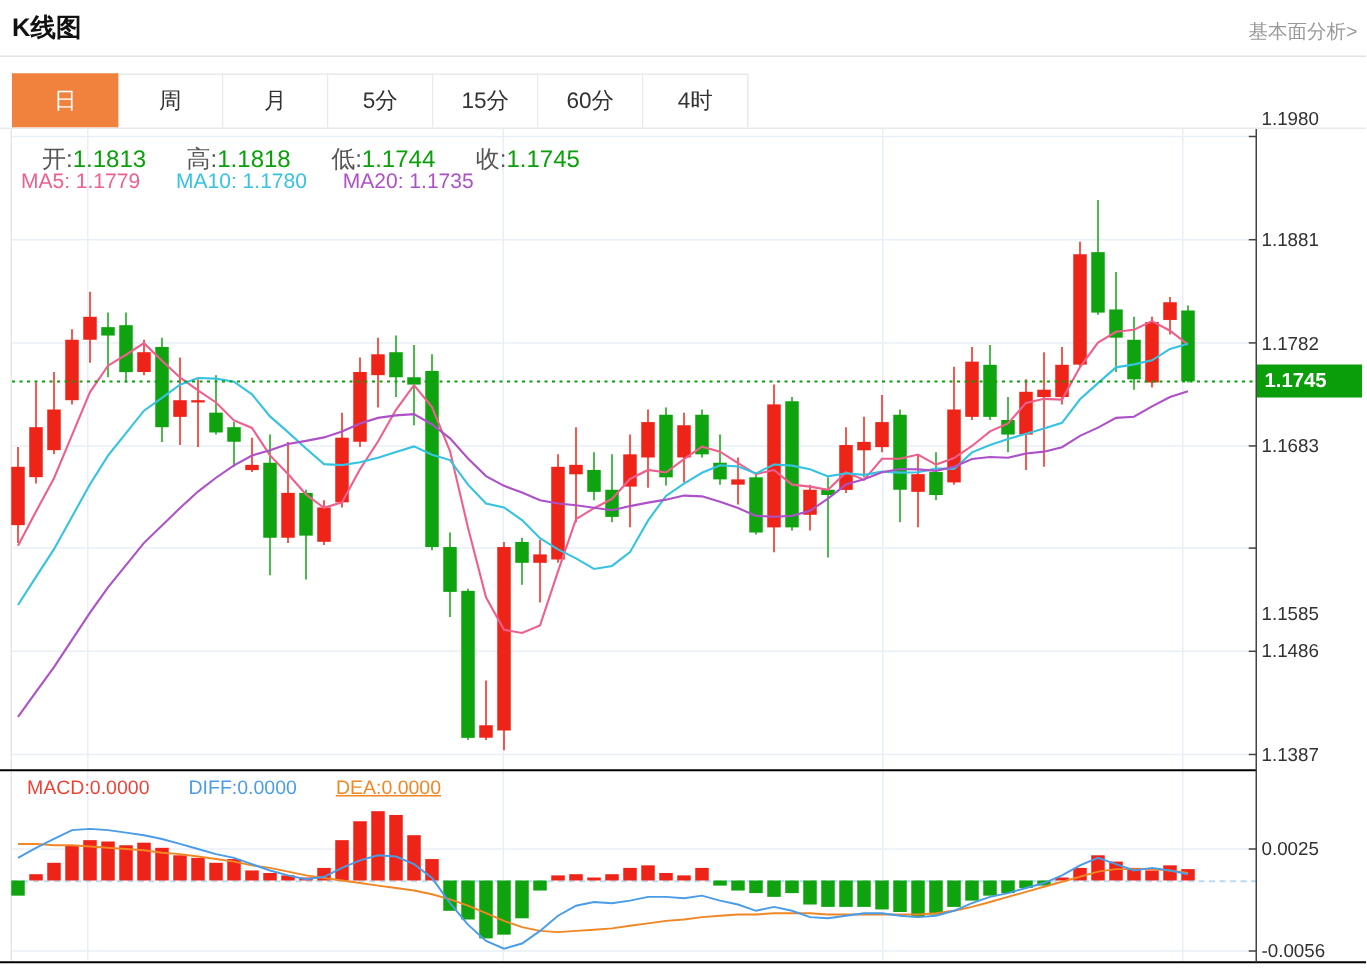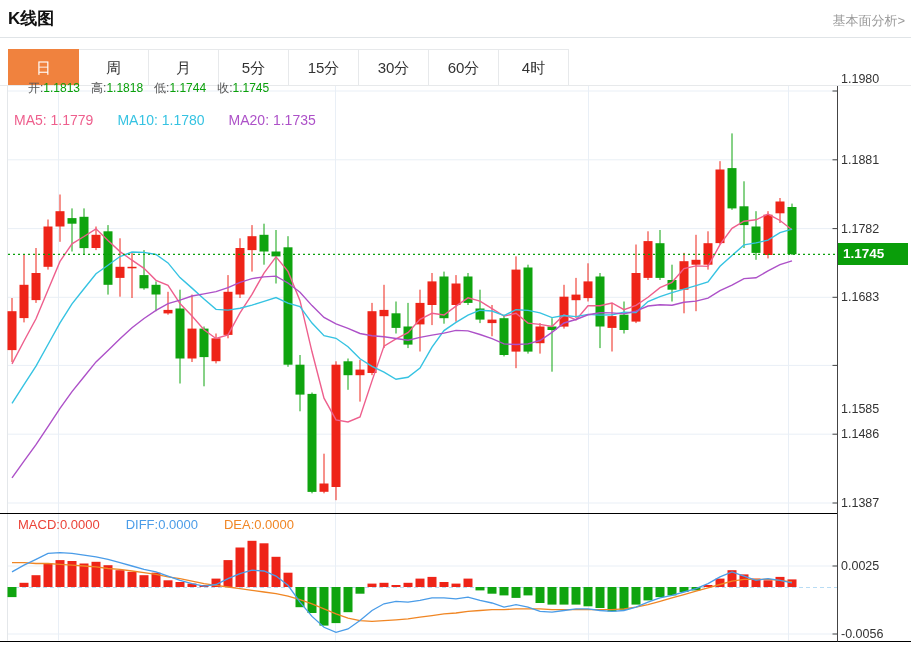--- a/index.html
+++ b/index.html
@@ -7,21 +7,21 @@
           font-family:"Liberation Sans",sans-serif;}
   .page-title{position:absolute;left:8px;top:7px;font-size:17px;font-weight:bold;color:#111;}
   .header-link{position:absolute;right:6px;top:12px;font-size:13px;color:#999;text-decoration:none;cursor:pointer;}
   .title-divider{position:absolute;left:0;top:37px;width:911px;height:1px;background:#e0e4e7;}
   .tabbar{position:absolute;left:8px;top:49px;display:flex;}
   .tab{width:69px;height:35px;line-height:35px;text-align:center;font-size:15px;color:#333;
        background:#fff;border-top:1px solid #e7e9eb;border-right:1px solid #e7e9eb;cursor:pointer;box-sizing:content-box;}
   .tab:first-child{border-left:1px solid #e7e9eb;}
   .tab.active{background:#f0823e;color:#fff;border-color:#f0823e;}
   .tabbar-bottom{position:absolute;left:0;top:85px;width:911px;height:1px;background:#e7e9eb;}
-  .ohlc-row{position:absolute;left:28px;top:80px;display:flex;gap:11px;font-size:12px;}
+  .ohlc-row{position:absolute;left:28px;top:96px;display:flex;gap:27px;font-size:16px;}
   .ohlc-item{white-space:nowrap;}
   .ohlc-item .lbl{color:#555;}
   .ohlc-item .val{color:#0aa00a;}
   .ma-row{position:absolute;left:14px;top:112px;display:flex;gap:24px;font-size:14px;}
   .macd-row{position:absolute;left:18px;top:517px;display:flex;gap:26px;font-size:13px;text-align:center;}
   .chart-svg{position:absolute;left:0;top:0;}
   .axis-label{position:absolute;left:841px;width:68px;height:16px;line-height:16px;
               font-size:12.5px;color:#333;}
   .price-tag{position:absolute;left:838px;width:70px;height:22px;background:#0a9e0a;color:#fff;
              font-size:13.5px;font-weight:bold;line-height:22px;padding-left:5px;box-sizing:border-box;}
@@ -34,21 +34,20 @@
   <div class="page-title">K线图</div>
   <a class="header-link">基本面分析&gt;</a>
   <div class="title-divider"></div>
 
   <div class="tabbar">
     <div class="tab active">日</div>
     <div class="tab">周</div>
     <div class="tab">月</div>
     <div class="tab">5分</div>
     <div class="tab">15分</div>
-    <div class="tab">30分</div>
     <div class="tab">60分</div>
     <div class="tab">4时</div>
   </div>
   <div class="tabbar-bottom"></div>
 
   <svg class="chart-svg" id="chart-svg" width="911" height="647" viewBox="0 0 911 647">
       <line x1="58.5" y1="86" x2="58.5" y2="640.5" stroke="#e9eff6" stroke-width="1"></line>
       <line x1="335.5" y1="86" x2="335.5" y2="640.5" stroke="#e9eff6" stroke-width="1"></line>
       <line x1="588.5" y1="86" x2="588.5" y2="640.5" stroke="#e9eff6" stroke-width="1"></line>
       <line x1="788.5" y1="86" x2="788.5" y2="640.5" stroke="#e9eff6" stroke-width="1"></line>
@@ -422,21 +421,21 @@
 
   <div class="ma-row">
     <span id="ma5-txt" style="color: rgb(238, 95, 141);">MA5: 1.1779</span>
     <span id="ma10-txt" style="color: rgb(54, 195, 226);">MA10: 1.1780</span>
     <span id="ma20-txt" style="color: rgb(173, 81, 200);">MA20: 1.1735</span>
   </div>
 
   <div class="macd-row">
     <span id="macd-txt" style="color: rgb(235, 67, 56);">MACD:0.0000</span>
     <span id="diff-txt" style="color: rgb(74, 156, 232);">DIFF:0.0000</span>
-    <span id="dea-txt" style="color: rgb(240, 134, 36);">DEA:0.0000</span>
+    <span id="dea-txt" style="color: rgb(240, 134, 36); text-decoration: underline;">DEA:0.0000</span>
   </div>
 
   <div id="labels-wrap">
       <div class="axis-label" style="top: 71px;">1.1980</div>
       <div class="axis-label" style="top: 151.782px;">1.1881</div>
       <div class="axis-label" style="top: 220.565px;">1.1782</div>
       <div class="axis-label" style="top: 289.347px;">1.1683</div>
       <div class="axis-label" style="top: 357.435px; margin-top: 44px;">1.1585</div>
       <div class="axis-label" style="top: 426.218px;">1.1486</div>
       <div class="axis-label" style="top: 495px;">1.1387</div>

